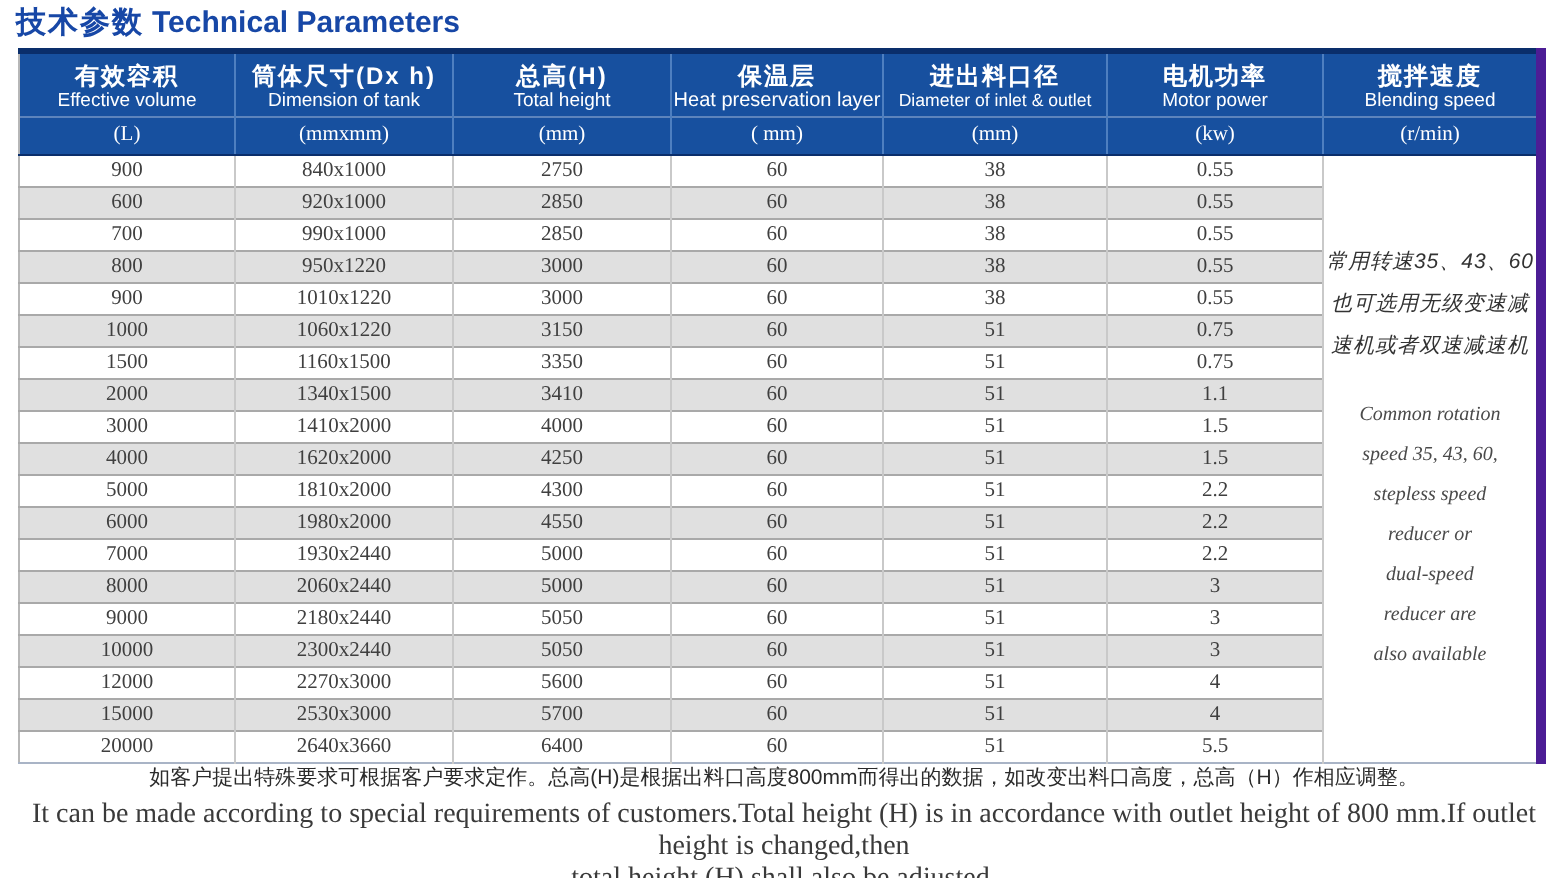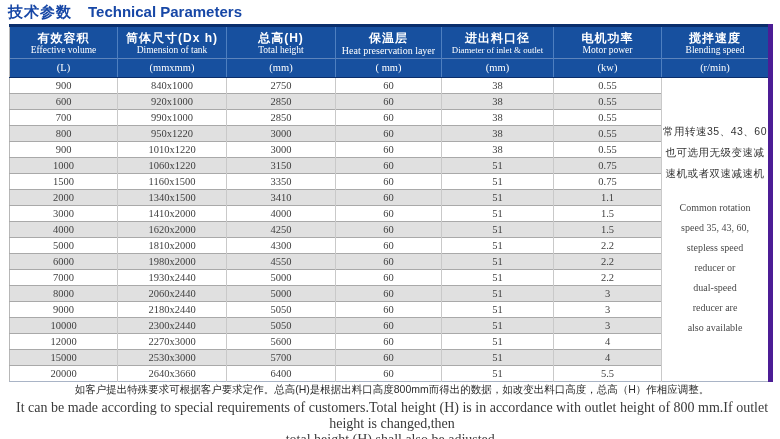--- a/index.html
+++ b/index.html
@@ -8,53 +8,54 @@
     font-family:"Liberation Sans",sans-serif;
     -webkit-font-smoothing:antialiased;
   }
   .page-title{
     position:absolute;left:8px;top:2px;
     color:var(--title-color,#1747a6);
     font-weight:bold;font-size:15px;line-height:20px;
     white-space:nowrap;
   }
   .page-title .zh{letter-spacing:1px;}
-  .page-title .en{margin-left:16px;}
+  .page-title .en{margin-left:4px;}
 
   .param-table{
     position:absolute;left:9px;top:24px;width:761px;
     border-collapse:collapse;table-layout:fixed;
     border-left:1px solid #b7b7b7;border-right:5px solid #4c1d95;border-bottom:1px solid #a9b4c6;
   }
   .param-table thead th{
     background:var(--header-bg,#17509f);
     color:#fff;font-weight:normal;padding:0;vertical-align:top;
     border-top:3px solid var(--header-top,#0a2e6b);
     border-bottom:1px solid var(--header-top,#0a2e6b);
   }
   .param-table thead th + th{border-left:1px solid var(--header-border,#4e7fc0);}
   .h-zh{font-size:12px;font-weight:bold;line-height:14px;margin-top:4px;letter-spacing:1px;}
-  .h-en{font-family:Liberation Serif, serif;font-size:9.5px;line-height:11px;}
+  .h-en{font-family:Liberation Sans, sans-serif;font-size:9.5px;line-height:11px;}
   .h-unit{
     font-family:"Liberation Serif",serif;font-size:10.5px;line-height:13px;
     border-top:1px solid rgba(255,255,255,.30);
     margin-top:2px;padding:2px 0 3px 0;
   }
   .param-table tbody td{
     height:15px;padding:0;text-align:center;vertical-align:middle;
     font-family:"Liberation Serif",serif;font-size:10.5px;color:#3f3f3f;
     border-top:1px solid var(--row-border,#a9a9a9);
   }
   .param-table tbody td + td{border-left:1px solid #c9c9c9;}
   .param-table tbody tr.odd td{background:#fff;}
   .param-table tbody tr.even td{background:var(--stripe,#e0e0e0);}
   .param-table tbody td.note-cell{
     background:#fff !important;
     border-left:1px solid #c9c9c9;
     vertical-align:middle;
+    font-style:italic;
   }
   .note-zh{
     font-family:"Liberation Sans",sans-serif;font-size:10.5px;color:#333;
     line-height:21px;text-align:center;letter-spacing:0.5px;
   }
   .note-en{
     font-family:"Liberation Serif",serif;font-size:10px;color:#4a4a4a;
     line-height:20px;text-align:center;margin-top:14px;
   }
   .footer{position:absolute;left:8px;top:382px;width:768px;text-align:center;}

